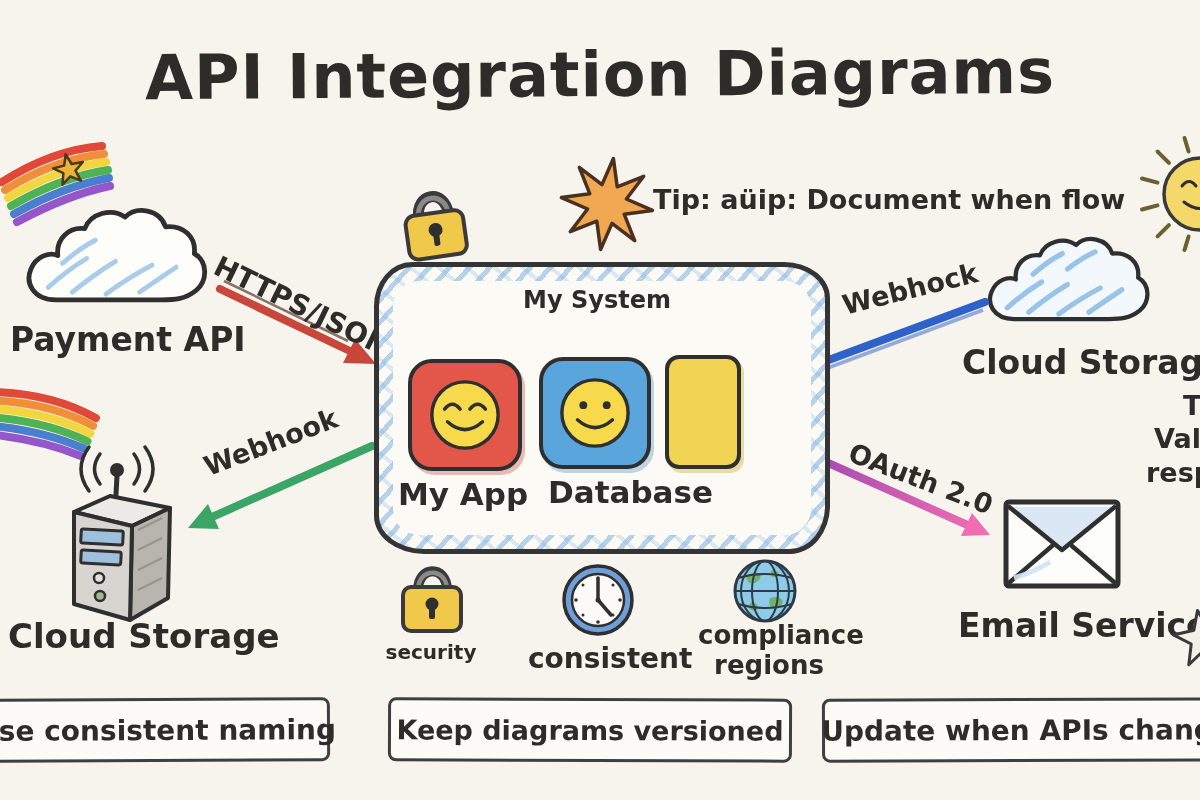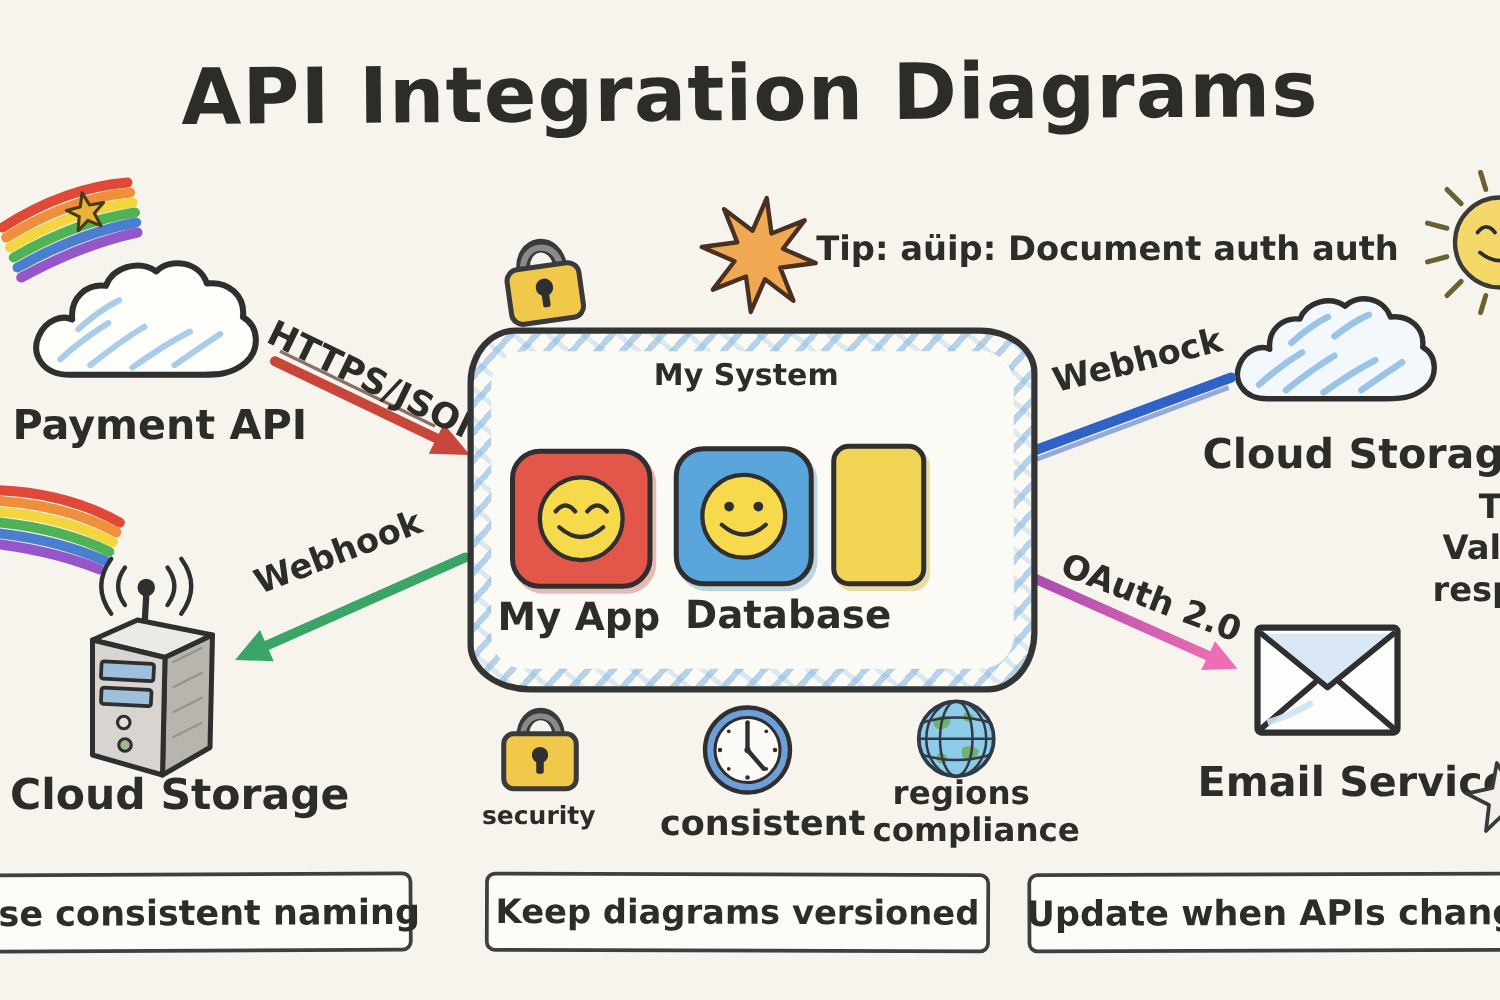--- a/index.html
+++ b/index.html
@@ -82,21 +82,21 @@
     <path d="M21,40 C21,14 51,14 51,40" fill="none" stroke="#3a3a3a" stroke-width="11" stroke-linecap="round"></path>
     <path d="M21,40 C21,16 51,16 51,40" fill="none" stroke="#8a8a8a" stroke-width="5" stroke-linecap="round"></path>
     <rect x="7" y="37" width="58" height="44" rx="9" fill="var(--lock-yellow,#f0c84a)" stroke="#3a3a3a" stroke-width="4"></rect>
     <circle cx="36" cy="54" r="7" fill="#2f2f2f"></circle>
     <rect x="33" y="56" width="6" height="14" rx="2" fill="#2f2f2f"></rect>
   </svg>
 
   <svg class="abs" style="left:560px;top:158px" width="96" height="94">
     <polygon points="92.5,52.4 64.2,56.2 74.7,82.7 52,65.4 40.6,91.5 36.8,63.2 10.3,73.7 27.6,51 1.4,39.6 29.8,35.8 19.3,9.3 42,26.6 53.4,0.5 57.2,28.8 83.7,18.3 66.4,41" fill="var(--starburst-orange,#f0a952)" stroke="#4a3020" stroke-width="3.5" stroke-linejoin="round"></polygon>
   </svg>
-  <div class="abs lbl tip-label" style="left:653px;top:184px">Tip: aüip: Document auth auth</div>
+  <div class="abs lbl tip-label" style="left:653px;top:184px">Tip: aüip: Document when flow</div>
 
   <svg class="abs" style="left:1118px;top:132px" width="120" height="130">
     <g stroke="#6a6030" stroke-width="4" stroke-linecap="round">
       <line x1="93.4" y1="104.5" x2="97.5" y2="118"></line>
       <line x1="70.6" y1="104.5" x2="66.5" y2="118"></line>
       <line x1="50.9" y1="93.1" x2="39.6" y2="104.4"></line>
       <line x1="39.5" y1="73.4" x2="24" y2="77.5"></line>
       <line x1="39.5" y1="50.6" x2="24" y2="46.5"></line>
       <line x1="50.9" y1="30.9" x2="39.6" y2="19.6"></line>
       <line x1="70.6" y1="19.5" x2="66.5" y2="6"></line>
@@ -263,22 +263,22 @@
     </g>
     <g fill="none" stroke="#2f3a44" stroke-width="2">
       <ellipse cx="33" cy="33" rx="13" ry="30"></ellipse>
       <ellipse cx="33" cy="33" rx="24" ry="30"></ellipse>
       <path d="M6,20 Q33,12 60,20"></path>
       <path d="M3,33 L63,33"></path>
       <path d="M6,46 Q33,54 60,46"></path>
     </g>
   </svg>
   <div class="abs lbl footer-label" style="left:698px;top:620px;width:142px;font-size:26px;line-height:30px;white-space:normal">
+    <div>compliance</div>
     <div>regions</div>
-    <div>compliance</div>
   </div>
 
   <div class="abs rule-box" style="left:-18px;width:342px;transform:rotate(-.3deg)">
     <span>Use consistent naming</span>
   </div>
   <div class="abs rule-box" style="left:388px;width:398px;transform:rotate(.2deg);font-size:27px">
     <span>Keep diagrams versioned</span>
   </div>
   <div class="abs rule-box" style="left:822px;width:404px;transform:rotate(-.2deg)">
     <span>Update when APIs change</span>

